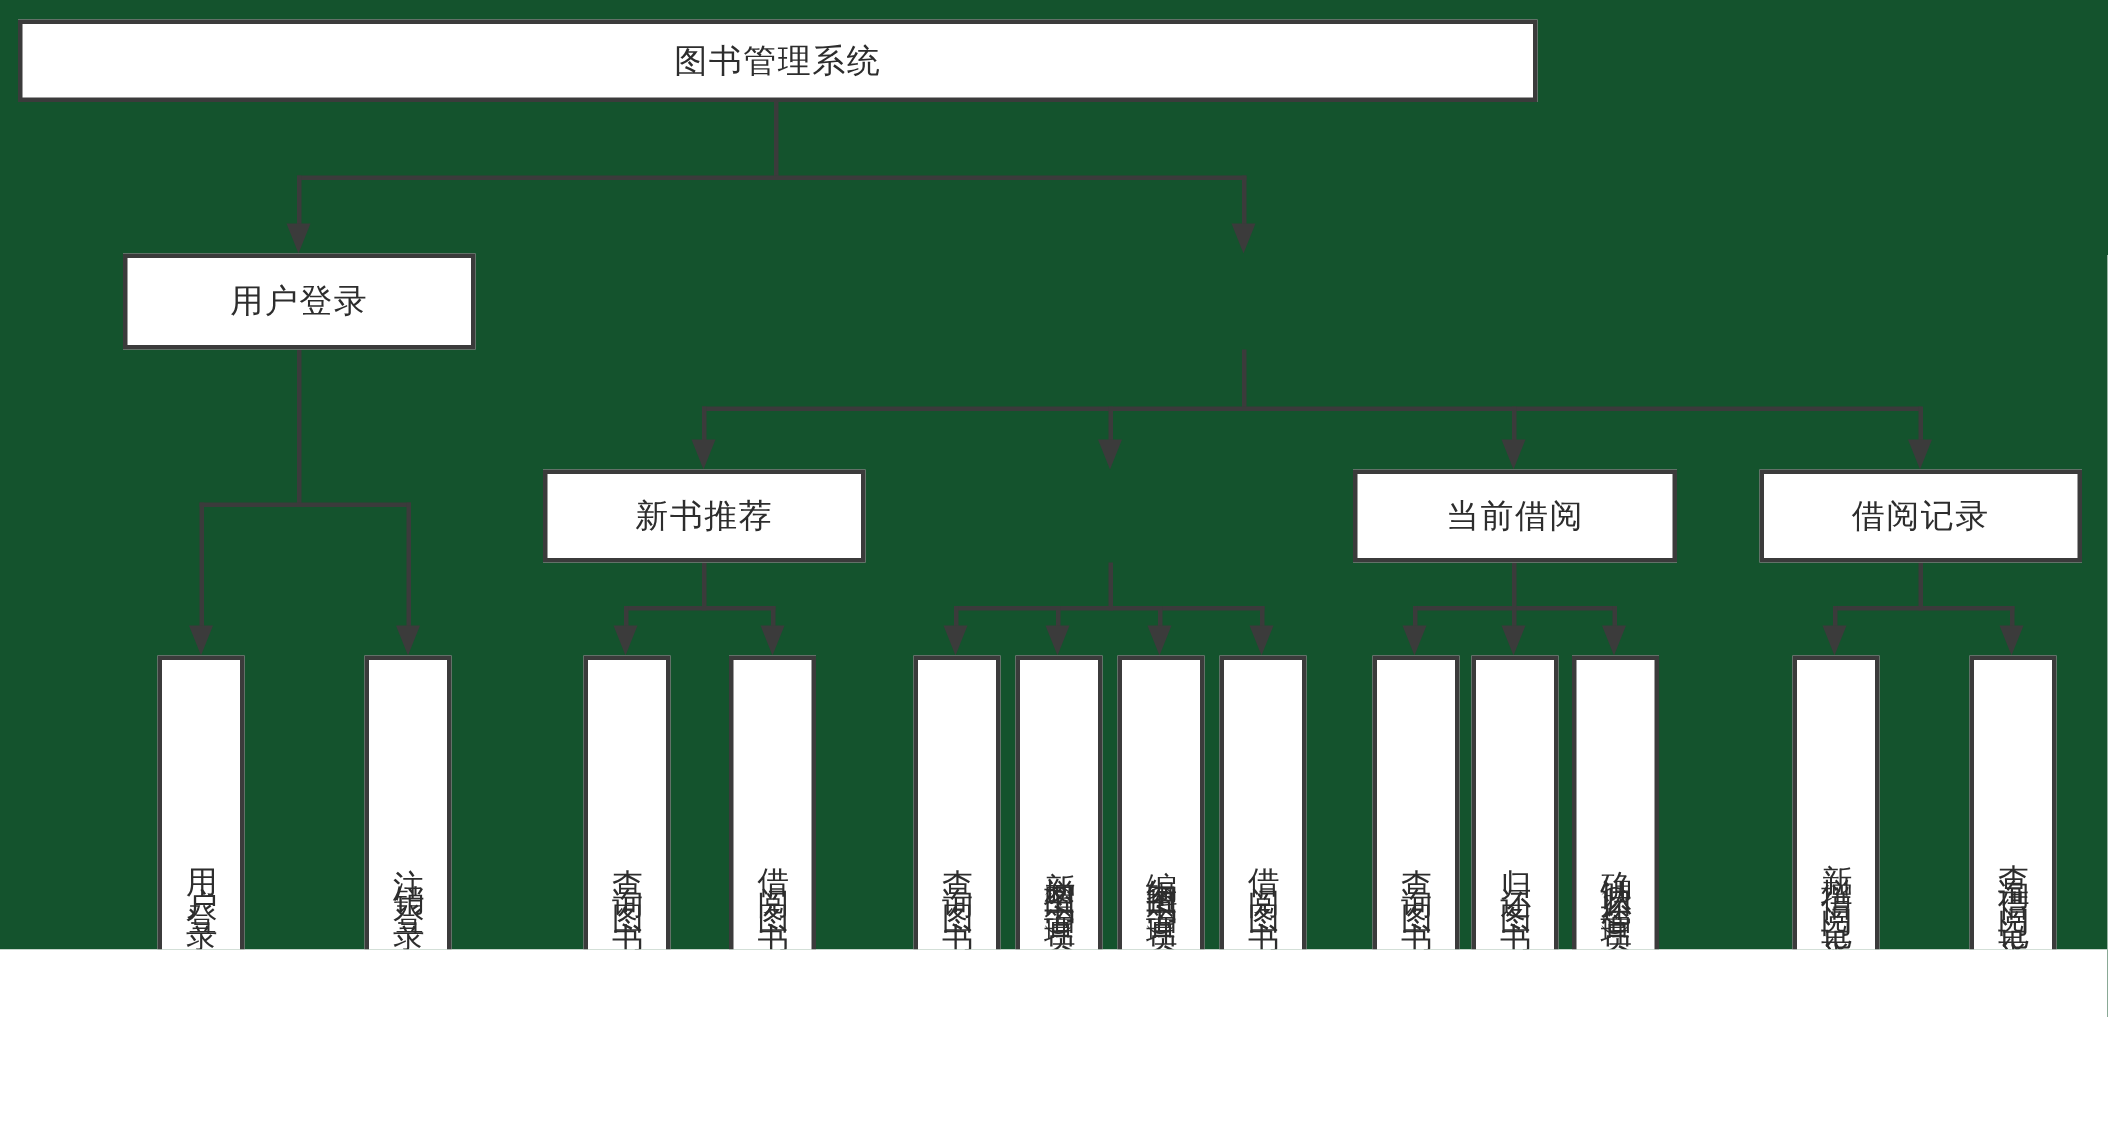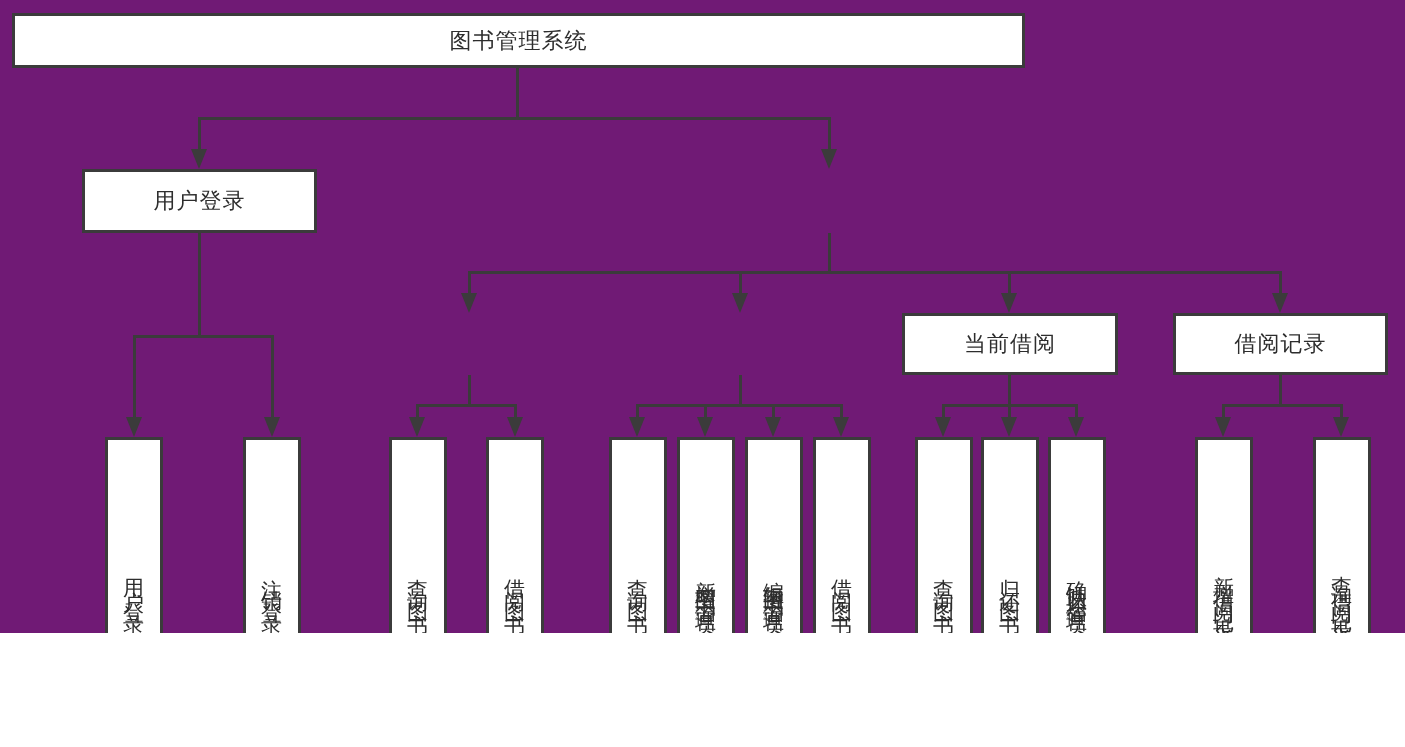--- a/index.html
+++ b/index.html
@@ -1,17 +1,17 @@
 <!DOCTYPE html>
 <html><head>
 <meta charset="utf-8">
 <style>
   html,body{margin:0;padding:0;background:#ffffff;}
   body{font-family:"Liberation Sans",sans-serif;}
-  #stage{position:relative;width:1405px;height:633px;background:#701a75;overflow:hidden;}
+  #stage{position:relative;width:1405px;height:633px;background:#14532d;overflow:hidden;}
 
   .box{
     position:absolute;
     box-sizing:border-box;
     background:#ffffff;
     border:3px solid #3b3b3b;
     display:flex;align-items:center;justify-content:center;
     color:#2d2d2d;
     z-index:2;
   }
@@ -52,20 +52,23 @@
 <div id="stage">
 
   <div class="box" style="left:12px;top:13px;width:1013px;height:55px">
     <span class="hlabel">图书管理系统</span>
   </div>
 
   <div class="box" style="left:82px;top:169px;width:235px;height:64px">
     <span class="hlabel">用户登录</span>
   </div>
 
+  <div class="box" style="left:362px;top:313px;width:215px;height:62px">
+    <span class="hlabel">新书推荐</span>
+  </div>
   <div class="box" style="left:902px;top:313px;width:216px;height:62px">
     <span class="hlabel">当前借阅</span>
   </div>
   <div class="box" style="left:1173px;top:313px;width:215px;height:62px">
     <span class="hlabel">借阅记录</span>
   </div>
 
   <div class="box leaf" style="left:105px;top:437px;width:58px;height:298px">
     <span class="vlabel" style="letter-spacing: 12px;">用户登录</span>
   </div>

